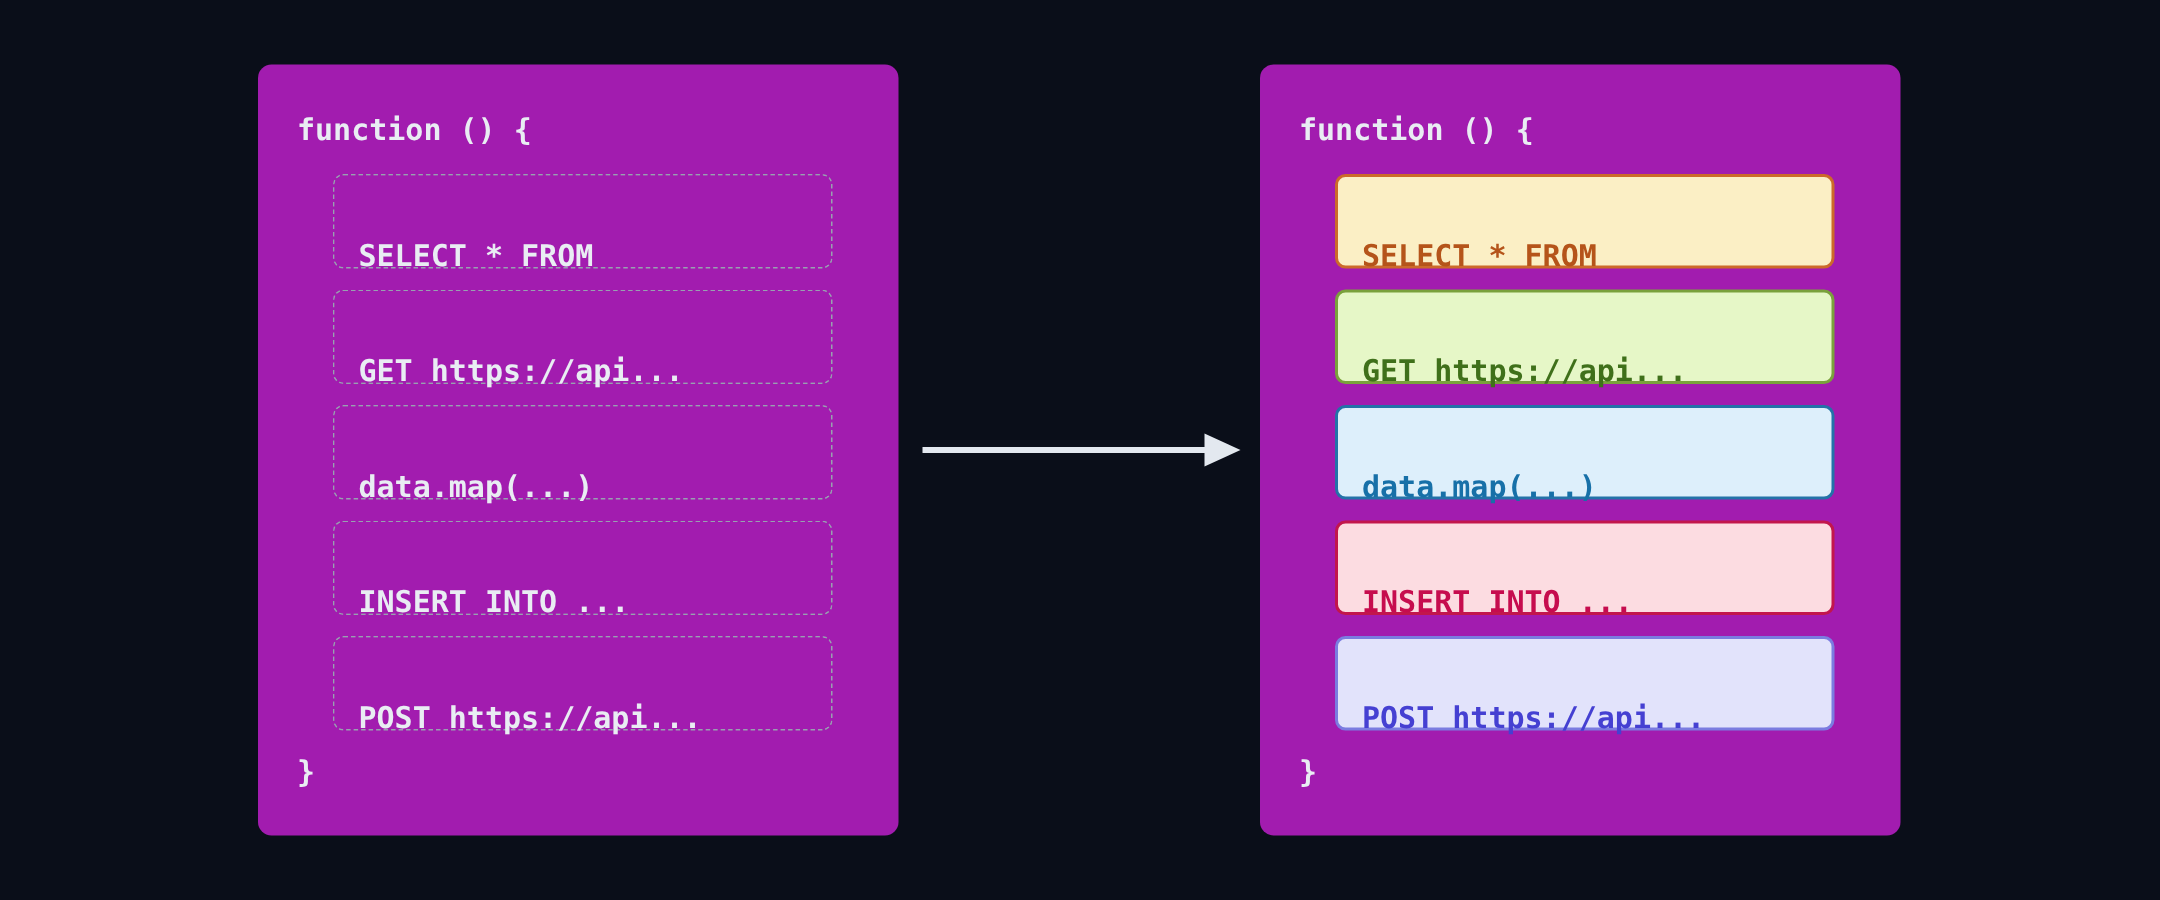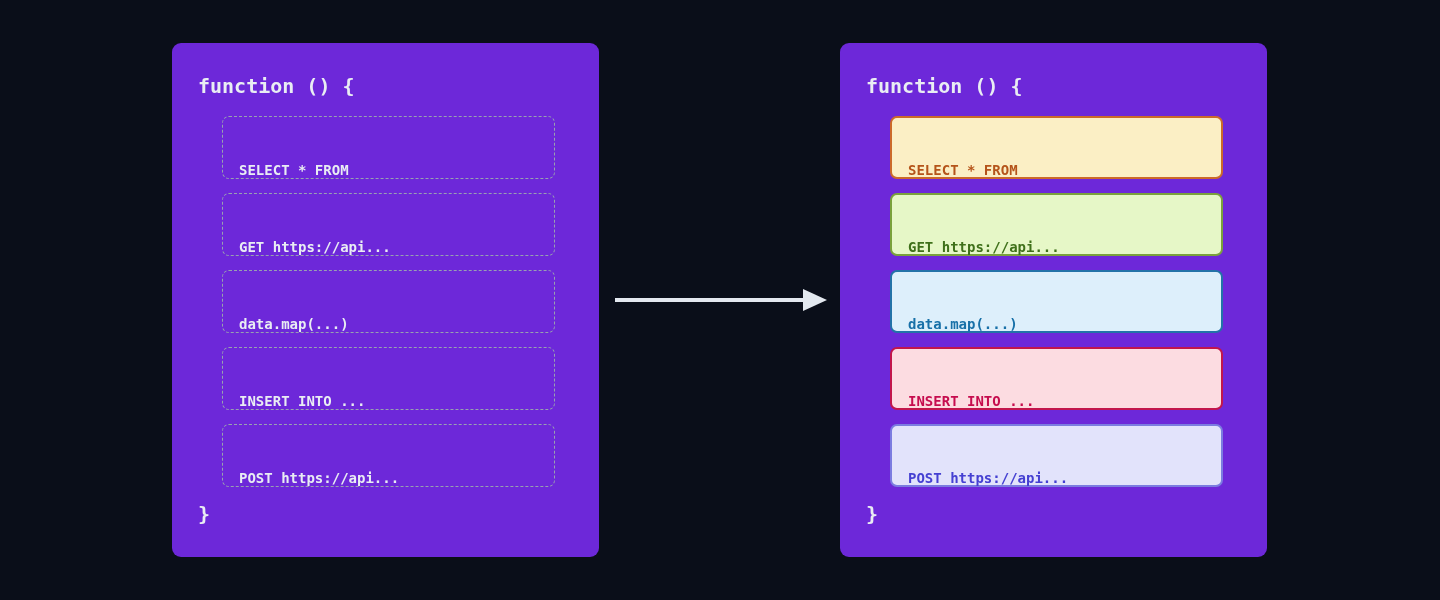--- a/index.html
+++ b/index.html
@@ -13,21 +13,21 @@
     height: 600px;
     overflow: hidden;
     font-family: "DejaVu Sans Mono", "Liberation Mono", monospace;
     font-weight: bold;
   }
   .panel {
     position: absolute;
     top: 43px;
     width: 427px;
     height: 514px;
-    background: #6d28d9;
+    background: #a21caf;
     border-radius: 9px;
     box-sizing: border-box;
     padding: 30px 26px 0 26px;
   }
   .panel-left  { left: 172px; }
   .panel-right { left: 840px; }
 
   .code-line {
     color: #e9edf3;
     font-size: 20px;
@@ -40,21 +40,21 @@
   .code-box {
     box-sizing: border-box;
     height: 63px;
     border-radius: 7px;
     margin-bottom: 14px;
     display: flex;
     align-items: center;
     padding: 0 16px;
   }
   .code-box .box-text {
-    font-size: 14px;
+    font-size: 20px;
     white-space: pre;
     margin-top: 45px;
   }
   .dashed {
     border: 1px dashed #98a1b0;
   }
   .dashed .box-text {
     color: #e9edf3;
   }
   .colored {

